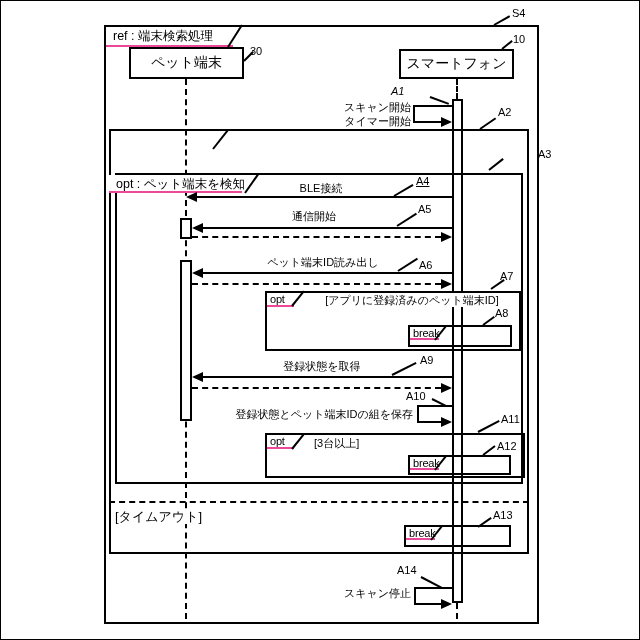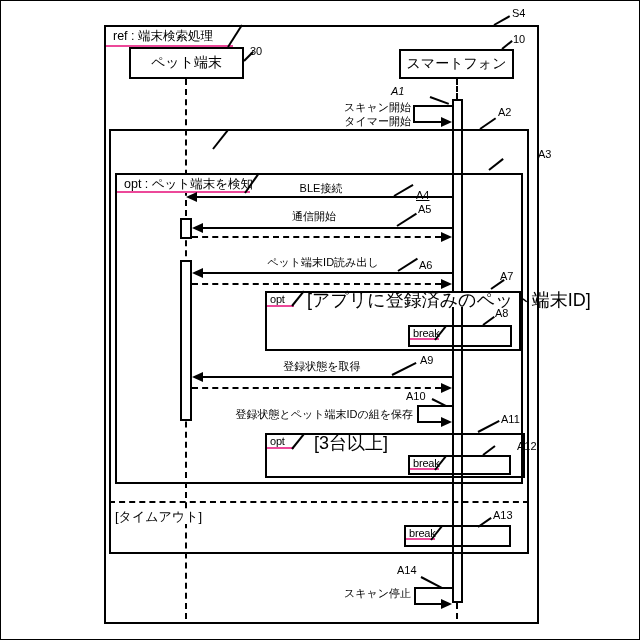--- a/index.html
+++ b/index.html
@@ -15,21 +15,21 @@
   .tick{position:absolute;height:2px;background:#000;transform-origin:0 50%;}
   .arrL{position:absolute;width:0;height:0;border-top:5px solid transparent;border-bottom:5px solid transparent;border-right:11px solid #000;}
   .arrR{position:absolute;width:0;height:0;border-top:5px solid transparent;border-bottom:5px solid transparent;border-left:11px solid #000;}
   .pent{position:absolute;border-bottom:2px solid #ec4899;background:#fff;white-space:nowrap;
         font-size:12.5px;line-height:18px;padding-left:7px;box-sizing:content-box;}
   .kw{font-size:11px;line-height:13px;padding-left:3px;letter-spacing:-0.2px;}
   .msgtxt{position:absolute;font-size:11px;white-space:nowrap;line-height:14px;}
   .ctr{text-align:center;}
   .rt{text-align:right;}
   .idlbl{position:absolute;font-size:11px;line-height:15px;white-space:nowrap;}
-  .guard{position:absolute;font-size:18px;line-height:14px;white-space:nowrap;background:#fff;}
+  .guard{position:absolute;font-size:11px;line-height:14px;white-space:nowrap;background:#fff;}
   .pname{position:absolute;font-size:14px;white-space:nowrap;text-align:center;}
 </style>
 </head>
 <body>
 
 <div id="canvas">
 
   <div class="life" style="left:184px;top:78px;height:540px;"></div>
   <div class="life" style="left:455px;top:78px;height:20px;"></div>
   <div class="life" style="left:455px;top:602px;height:16px;"></div>
@@ -69,27 +69,27 @@
   <div class="idlbl" style="left:497px;top:104px;">A2</div>
   <div class="tick" style="left:479px;top:127px;width:19px;transform:rotate(-34.5deg);"></div>
 
   <div class="frame" style="left:108px;top:128px;width:416px;height:421px;"></div>
   <div class="tick" style="left:212px;top:147px;width:24px;transform:rotate(-51.7deg);"></div>
 
   <div class="idlbl" style="left:503px;top:146px;margin-left:34px;">A3</div>
   <div class="tick" style="left:488px;top:168px;width:18px;transform:rotate(-38.2deg);"></div>
 
   <div class="frame" style="left:114px;top:172px;width:404px;height:307px;"></div>
-  <div class="pent" style="left:116px;top:174px;width:126px;height:16px;">opt : ペット端末を検知</div>
+  <div class="pent" style="left:108px;top:174px;width:126px;height:16px;">opt : ペット端末を検知</div>
   <div class="tick" style="left:244px;top:191px;width:24px;transform:rotate(-55deg);"></div>
 
   <div class="msgtxt ctr" style="left:270px;top:180px;width:100px;">BLE接続</div>
   <div class="hline" style="left:195px;top:195px;width:256px;"></div>
   <div class="arrL" style="left:185px;top:191px;"></div>
-  <div class="idlbl" style="left:415px;top:187px;text-decoration:underline;">A4</div>
+  <div class="idlbl" style="left:415px;top:173px;text-decoration:underline;">A4</div>
   <div class="tick" style="left:393px;top:194px;width:22px;transform:rotate(-30.1deg);"></div>
 
   <div class="msgtxt ctr" style="left:263px;top:208px;width:100px;">通信開始</div>
   <div class="hline" style="left:201px;top:226px;width:250px;"></div>
   <div class="arrL" style="left:191px;top:222px;"></div>
   <div class="idlbl" style="left:417px;top:201px;">A5</div>
   <div class="tick" style="left:396px;top:224px;width:23px;transform:rotate(-32.3deg);"></div>
   <div class="hdash" style="left:191px;top:235px;width:249px;"></div>
   <div class="arrR" style="left:440px;top:231px;"></div>
 
@@ -130,21 +130,21 @@
   <div class="hline" style="left:416px;top:420px;width:24px;"></div>
   <div class="arrR" style="left:440px;top:416px;"></div>
 
   <div class="idlbl" style="left:500px;top:411px;">A11</div>
   <div class="tick" style="left:477px;top:430px;width:24px;transform:rotate(-27.6deg);"></div>
   <div class="frame" style="left:264px;top:432px;width:256px;height:41px;"></div>
   <div class="pent kw" style="left:266px;top:434px;width:24px;height:12px;">opt</div>
   <div class="tick" style="left:291px;top:447px;width:19px;transform:rotate(-51.3deg);"></div>
   <div class="guard" style="left:313px;top:435px;">[3台以上]</div>
 
-  <div class="idlbl" style="left:496px;top:438px;margin-left:20px;">A12</div>
+  <div class="idlbl" style="left:496px;top:438px;">A12</div>
   <div class="tick" style="left:482px;top:453px;width:15px;transform:rotate(-36.9deg);"></div>
   <div class="frame" style="left:407px;top:454px;width:99px;height:16px;"></div>
   <div class="pent kw" style="left:409px;top:456px;width:26px;height:11px;">break</div>
   <div class="tick" style="left:434px;top:468px;width:18px;transform:rotate(-51.8deg);"></div>
 
   <div class="hdash" style="left:108px;top:500px;width:420px;"></div>
   <div class="guard" style="left:114px;top:509px;font-size:13px;">[タイムアウト]</div>
 
   <div class="idlbl" style="left:492px;top:507px;">A13</div>
   <div class="tick" style="left:477px;top:525px;width:16px;transform:rotate(-34.7deg);"></div>

